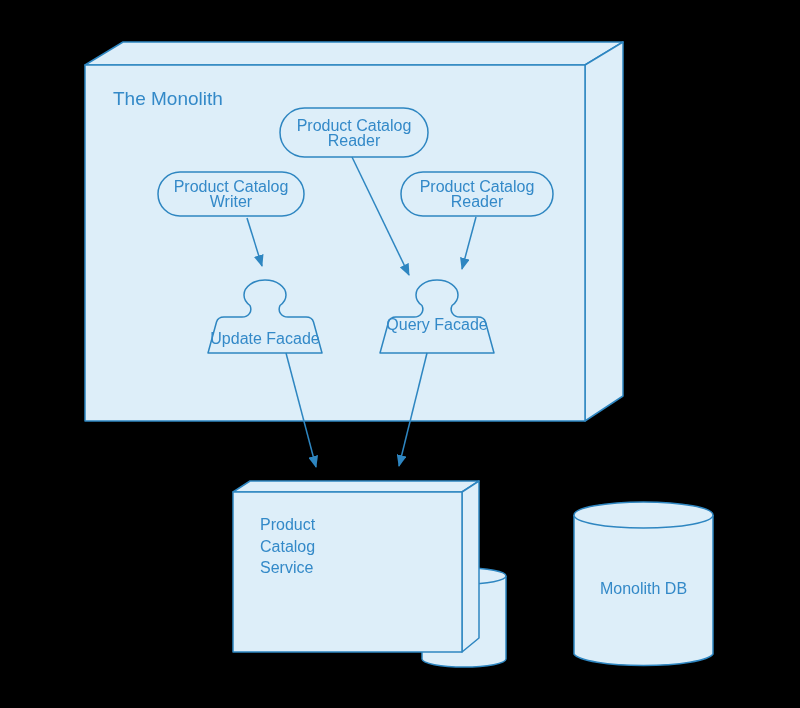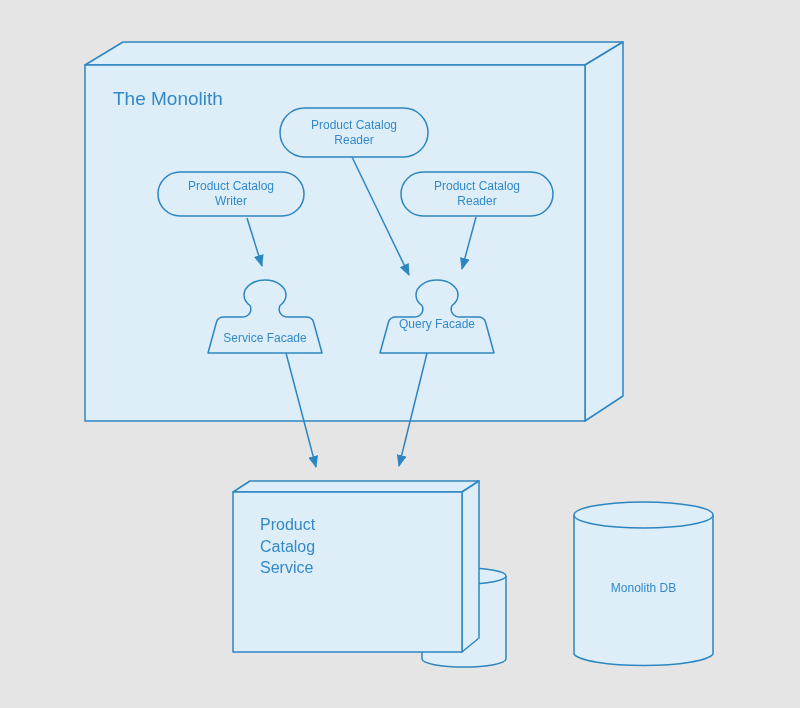--- a/index.html
+++ b/index.html
@@ -1,36 +1,36 @@
 <!DOCTYPE html>
 <html><head>
 <meta charset="utf-8">
 <style>
   html, body { margin: 0; padding: 0; background: #ffffff; }
   .canvas {
     position: relative;
     width: 800px;
     height: 708px;
-    background: #e5e5e5;
+    background: #000000;
     overflow: hidden;
     font-family: "Liberation Sans", sans-serif;
   }
   .canvas > svg { position: absolute; left: 0; top: 0; }
   .lbl {
     position: absolute;
     color: #3389c8;
     white-space: pre-line;
   }
   .lbl.center {
     display: flex;
     align-items: center;
     justify-content: center;
     text-align: center;
   }
-  .lbl.small { font-size: 12px; line-height: 15px; }
+  .lbl.small { font-size: 16px; line-height: 15px; }
   .lbl.title { font-size: 19px; line-height: 22px; }
   .lbl.service-text { font-size: 16px; line-height: 21.5px; }
 </style>
 </head>
 <body>
 
 <div class="canvas">
 
   <svg width="800" height="708" viewBox="0 0 800 708">
     <defs>
@@ -93,21 +93,21 @@
 
   <div class="lbl small center" style="left:280px; top:108px; width:148px; height:49px;">Product Catalog
 Reader</div>
 
   <div class="lbl small center" style="left:158px; top:172px; width:146px; height:44px;">Product Catalog
 Writer</div>
 
   <div class="lbl small center" style="left:401px; top:172px; width:152px; height:44px;">Product Catalog
 Reader</div>
 
-  <div class="lbl small center" style="left:207px; top:329px; width:116px; height:18px;">Service Facade</div>
+  <div class="lbl small center" style="left:207px; top:329px; width:116px; height:18px;">Update Facade</div>
 
   <div class="lbl small center" style="left:379px; top:315px; width:116px; height:18px;">Query Facade</div>
 
   <div class="lbl service-text" style="left:260px; top:514px;">Product
 Catalog
 Service</div>
 
   <div class="lbl small center" style="left:574px; top:579px; width:139px; height:18px;">Monolith DB</div>
 
 </div>

